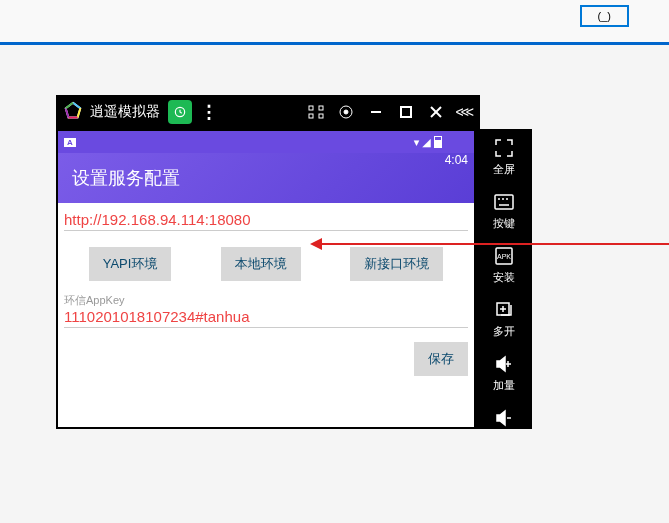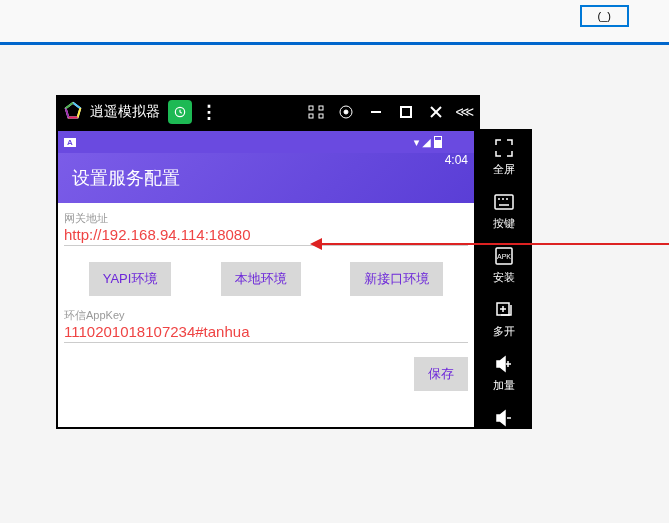--- a/index.html
+++ b/index.html
@@ -34,21 +34,21 @@
     .clock { font-size: 12px; margin-top: 36px; }
     
     .app-header { height: 50px; background: linear-gradient(135deg, #7b5ce8, #5a3ed6); display: flex; align-items: center; padding: 0 14px; color: #fff; font-size: 18px; font-family: Liberation Mono, monospace; }
     
     .content { padding: 8px 6px; }
     .label { font-size: 11px; color: #999; }
     .value { font-size: 15px; color: #ef4444; margin-bottom: 2px; }
     .underline { border-bottom: 1px solid #ccc; margin-bottom: 10px; }
     
     .btn-row { display: flex; justify-content: space-around; padding: 6px 0 12px; }
-    .env-btn { background: #d8d8d8; border: none; padding: 8px 14px; font-size: 13px; color: #6d28d9; cursor: pointer; }
+    .env-btn { background: #d8d8d8; border: none; padding: 8px 14px; font-size: 13px; color: #0c4a6e; cursor: pointer; }
     .save-row { display: flex; justify-content: flex-end; padding: 4px 0; }
     
     .side-toolbar { width: 56px; background: #000; display: flex; flex-direction: column; align-items: center; padding-top: 8px; gap: 14px; }
     .side-item { display: flex; flex-direction: column; align-items: center; color: #fff; gap: 3px; cursor: pointer; }
     .side-icon { width: 22px; height: 22px; display: flex; align-items: center; justify-content: center; }
     .side-icon svg { stroke: #fff; fill: none; stroke-width: 1.5; }
     .side-label { font-size: 11px; color: #fff; }
     
     .arrow { position: absolute; top: 148px; left: 264px; width: 400px; height: 2px; background: #d22; z-index: 10; }
     .arrow::before { content: ''; position: absolute; left: -10px; top: -5px; border-right: 12px solid #d22; border-top: 6px solid transparent; border-bottom: 6px solid transparent; }
@@ -127,21 +127,20 @@
           <span class="signal">▾</span>
           <span class="signal">◢</span>
           <span class="battery"></span>
           <span class="clock">4:04</span>
         </div>
       </div>
       <div class="app-header">
         <span>设置服务配置</span>
       </div>
       <div class="content">
-        <div class="label">网关地址</div>
         <div class="value">http://192.168.94.114:18080</div>
         <div class="underline"></div>
         <div class="btn-row">
           <button class="env-btn">YAPI环境</button>
           <button class="env-btn">本地环境</button>
           <button class="env-btn">新接口环境</button>
         </div>
         <div class="label">环信AppKey</div>
         <div class="value">1110201018107234#tanhua</div>
         <div class="underline"></div>

